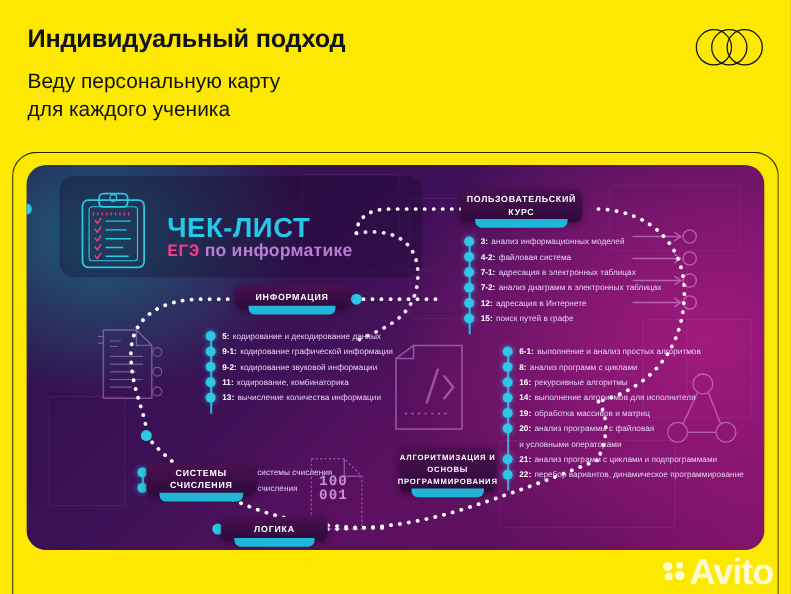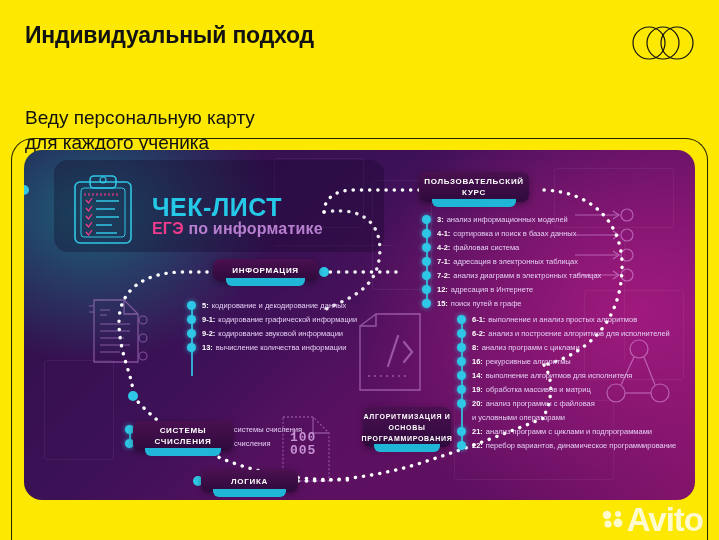--- a/index.html
+++ b/index.html
@@ -12,21 +12,21 @@
 
   
   #header { position:absolute; left:0; top:0; width:719px; height:140px; }
   #title {
     position:absolute; left:25px; top:22px;
     font-size:23px; font-weight:bold; color:#121212;
     letter-spacing:-0.2px; white-space:nowrap;
   }
   #subtitle {
     position:absolute; left:25px; top:62px;
-    font-size:19px; color:#121212; line-height:25px;margin-top:43px;
+    font-size:19px; color:#121212; line-height:25px;
   }
   #logo-circles { position:absolute; right:25px; top:22px; width:62px; height:42px; }
 
   
   #outline {
     position:absolute; left:11px; top:138px; width:697px; height:402px;
     border:1.5px solid #2a2600; border-radius:22px 22px 0 0; border-bottom:none;
   }
 
   
@@ -55,21 +55,21 @@
   
   #checklist-title {
     position:absolute; left:128px; top:43px;
     font-size:25px; font-weight:bold; color:#25c9e8;
     letter-spacing:0.5px; white-space:nowrap;
   }
   #checklist-sub {
     position:absolute; left:128px; top:70px; font-size:16px; font-weight:bold;
     white-space:nowrap; letter-spacing:0.2px;
   }
-  #checklist-sub .ege { color:#f23b8a; }
+  #checklist-sub .ege { color:#f23b8a;font-family:Liberation Mono, monospace; }
   #checklist-sub .rest { color:#b87fd0; }
 
   
   .badge {
     position:absolute; border-radius:7px;
     background:linear-gradient(180deg,#4a1050 0%,#2e0a3c 100%);
     color:#ffffff; font-size:8px; font-weight:bold; letter-spacing:0.7px;
     display:flex; align-items:center; justify-content:center; text-align:center;
     line-height:11px; padding:3px 6px; z-index:6;
     box-shadow:0 2px 6px rgba(0,0,0,0.35);
@@ -260,21 +260,21 @@
       <line x1="50" y1="66" x2="52" y2="66"></line>
     </g>
   </svg>
 
   <svg class="side-icon" id="icon-bin" width="58" height="72" viewBox="0 0 58 72">
     <path d="M6,4 h30 l16,16 v48 h-46 z" fill="none" stroke="#c98ade" stroke-width="1.3" stroke-dasharray="2 2"></path>
     <path d="M36,4 v16 h16" fill="none" stroke="#c98ade" stroke-width="1.3"></path>
   </svg>
   <div id="bin-text">
     <div>100</div>
-    <div>005</div>
+    <div>001</div>
   </div>
 
   <svg class="side-icon" id="icon-tree" width="72" height="78" viewBox="0 0 72 78">
     <g stroke="#e6a8f0" stroke-width="1.2" fill="none">
       <circle cx="58" cy="10" r="6"></circle>
         <circle cx="58" cy="30" r="6"></circle>
       <circle cx="58" cy="50" r="6"></circle>
         <circle cx="58" cy="70" r="6"></circle>
       <line x1="6" y1="10" x2="50" y2="10"></line>
         <line x1="6" y1="30" x2="50" y2="30"></line>
@@ -316,38 +316,38 @@
         <span class="num">9-1:</span>
         <span class="txt">кодирование графической информации</span>
       </div>
       <div class="row">
         <span class="dot"></span>
         <span class="num">9-2:</span>
         <span class="txt">кодирование звуковой информации</span>
       </div>
       <div class="row">
         <span class="dot"></span>
+        <span class="num">11:</span>
+        <span class="txt">кодирование, комбинаторика</span>
+      </div>
+      <div class="row">
+        <span class="dot"></span>
         <span class="num">13:</span>
         <span class="txt">вычисление количества информации</span>
       </div>
     </div>
   <div class="list" id="list-course">
       <div class="spine" style="height: 88px;"></div>
       <div class="row">
         <span class="dot"></span>
         <span class="num">3:</span>
         <span class="txt">анализ информационных моделей</span>
       </div>
       <div class="row">
         <span class="dot"></span>
-        <span class="num">4-1:</span>
-        <span class="txt">сортировка и поиск в базах данных</span>
-      </div>
-      <div class="row">
-        <span class="dot"></span>
         <span class="num">4-2:</span>
         <span class="txt">файловая система</span>
       </div>
       <div class="row">
         <span class="dot"></span>
         <span class="num">7-1:</span>
         <span class="txt">адресация в электронных таблицах</span>
       </div>
       <div class="row">
         <span class="dot"></span>
@@ -377,25 +377,20 @@
         <span class="num">16:</span>
         <span class="txt">позиционные системы счисления</span>
       </div>
     </div>
   <div class="list" id="list-algo">
       <div class="spine" style="height: 130px;"></div>
       <div class="row">
         <span class="dot"></span>
         <span class="num">6-1:</span>
         <span class="txt">выполнение и анализ простых алгоритмов</span>
-      </div>
-      <div class="row">
-        <span class="dot"></span>
-        <span class="num">6-2:</span>
-        <span class="txt">анализ и построение алгоритмов для исполнителей</span>
       </div>
       <div class="row">
         <span class="dot"></span>
         <span class="num">8:</span>
         <span class="txt">анализ программ с циклами</span>
       </div>
       <div class="row">
         <span class="dot"></span>
         <span class="num">16:</span>
         <span class="txt">рекурсивные алгоритмы</span>

